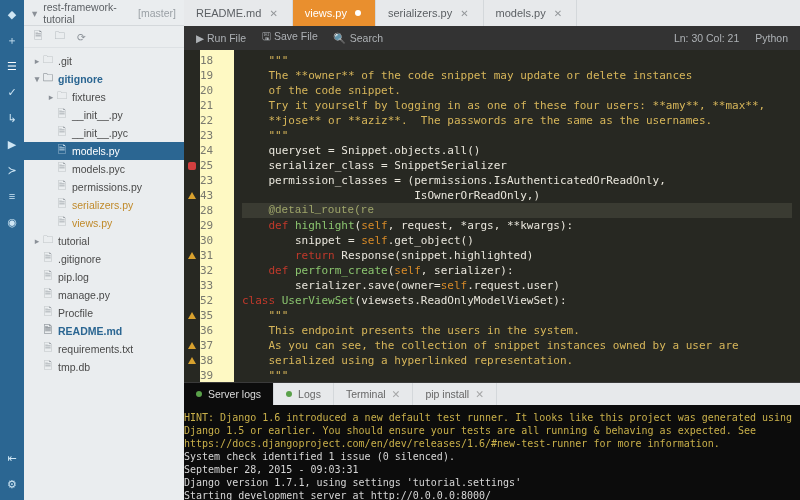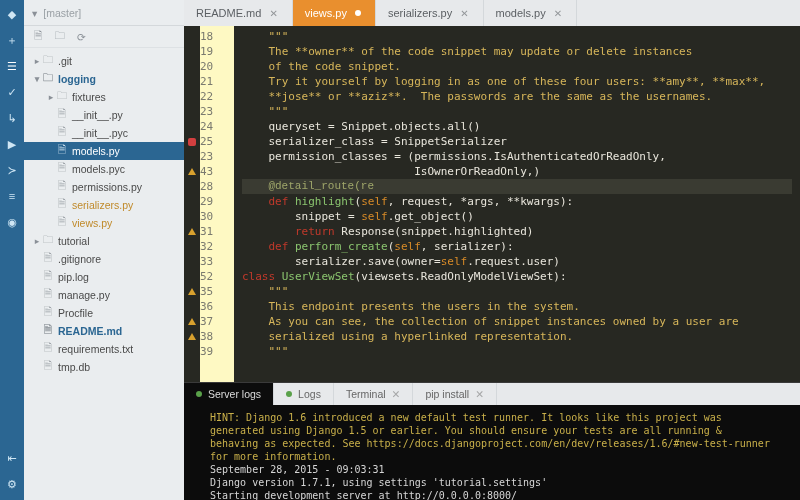--- a/index.html
+++ b/index.html
@@ -59,21 +59,21 @@
   
   .panel { height:118px; background:#0c0c0c; display:flex; flex-direction:column;
     border-top:1px solid #3a3a3a; font-family:Menlo,Consolas,monospace;
     font-size:10px; }
   .ptabs { height:22px; display:flex; align-items:center; background:#e7e9eb;
     font-family:"Helvetica Neue",Arial,sans-serif; font-size:10.5px; }
   .ptab { padding:0 12px; height:100%; display:flex; align-items:center; gap:6px;
     color:#666; cursor:pointer; border-right:1px solid #d4d8db; }
   .ptab.active { background:#0c0c0c; color:#dcdcdc; }
   .dot { width:6px;height:6px;border-radius:50%; }
-  .term { flex:1; padding:6px 26px; color:#d6d6d6; overflow:hidden; line-height:13px;}
+  .term { flex:1; padding:6px 0; color:#d6d6d6; overflow:hidden; line-height:13px;}
   .term .y{color:#c9b04a;}
 </style>
 </head>
 <body>
 
 <div class="app">
 
   <div class="abar">
     <div class="aicn">◆</div>
     <div class="aicn">＋</div>
@@ -85,37 +85,38 @@
     <div class="aicn">≡</div>
     <div class="aicn">◉</div>
     <div class="spacer"></div>
     <div class="aicn">⇤</div>
     <div class="aicn" style="margin-bottom:8px;">⚙</div>
   </div>
 
   <div class="side">
     <div class="side-head">
       <span style="color:#8a9097;">▾</span>
+      <span class="repo">rest-framework-tutorial</span>
       <span class="branch">[master]</span>
     </div>
     <div class="side-tools">
       <span>🗎</span>
       <span>🗀</span>
       <span>⟳</span>
     </div>
     <div class="tree" id="tree">
         <div class="node" style="padding-left: 8px;">
           <span class="tw">▸</span>
           <span class="nic">🗀</span>
           <span>.git</span>
         </div>
         <div class="node bold" style="padding-left: 8px;">
           <span class="tw">▾</span>
           <span class="nic">🗀</span>
-          <span>logging</span>
+          <span>gitignore</span>
         </div>
         <div class="node" style="padding-left: 22px;">
           <span class="tw">▸</span>
           <span class="nic">🗀</span>
           <span>fixtures</span>
         </div>
         <div class="node" style="padding-left: 22px;">
           <span class="tw"></span>
           <span class="nic">🗎</span>
           <span>__init__.py</span>
@@ -205,20 +206,28 @@
         </div>
         <div class="tab">
           <span>serializers.py</span>
           <span class="close">✕</span>
         </div>
         <div class="tab">
           <span>models.py</span>
           <span class="close">✕</span>
         </div>
       </div>
+    <div class="toolbar">
+      <span>▶ <span>Run File</span></span>
+      <span>🖫 <span>Save File</span></span>
+      <span>🔍 <span>Search</span></span>
+      <div class="grow"></div>
+      <span>Ln: 30 Col: 21</span>
+      <span>Python</span>
+    </div>
     <div class="ed">
       <div class="mark" id="marks">
           <div></div>
           <div></div>
           <div></div>
           <div></div>
           <div></div>
           <div></div>
           <div></div>
           <div>
@@ -290,19 +299,20 @@
             <span style="opacity: 0.5;">✕</span>
           </div>
           <div class="ptab">
             <span>pip install</span>
             <span style="opacity: 0.5;">✕</span>
           </div>
         </div>
       <div class="term" id="term">
           <div class="y" style="white-space: pre-wrap;">HINT: Django 1.6 introduced a new default test runner. It looks like this project was generated using Django 1.5 or earlier. You should ensure your tests are all running &amp; behaving as expected. See https://docs.djangoproject.com/en/dev/releases/1.6/#new-test-runner for more information.</div>
           <div style="white-space: pre-wrap;"></div>
+          <div style="white-space: pre-wrap;">System check identified 1 issue (0 silenced).</div>
           <div style="white-space: pre-wrap;">September 28, 2015 - 09:03:31</div>
           <div style="white-space: pre-wrap;">Django version 1.7.1, using settings 'tutorial.settings'</div>
           <div style="white-space: pre-wrap;">Starting development server at http://0.0.0.0:8000/</div>
         </div>
     </div>
   </div>
 </div>
 
 </body></html>

